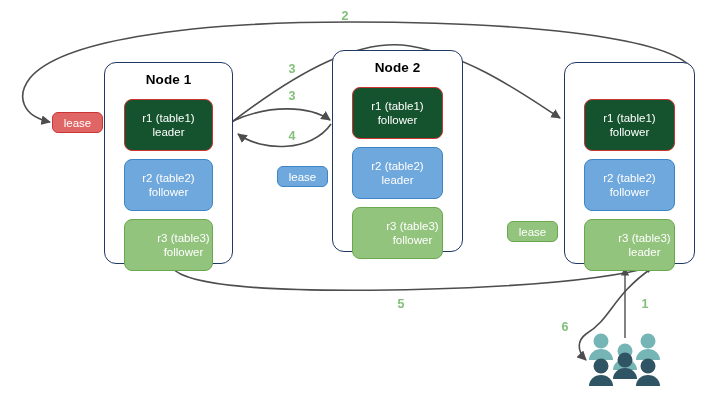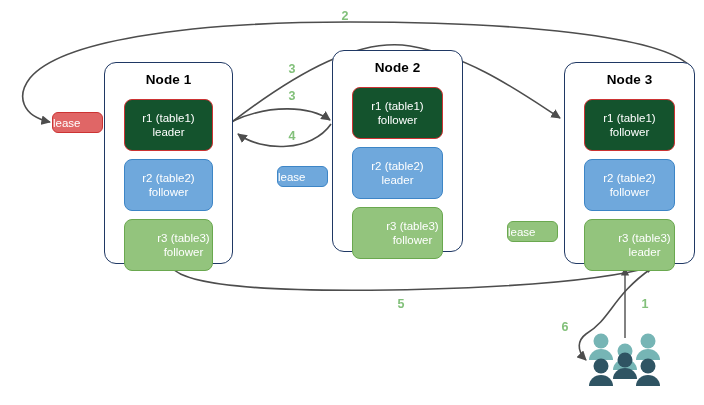--- a/index.html
+++ b/index.html
@@ -64,21 +64,21 @@
   .rep-r2 { top: 96px; }
   .rep-r3 { top: 156px; }
 
   .lease {
     position: absolute;
     height: 21px;
     border-radius: 6px;
     box-sizing: border-box;
     display: flex;
     align-items: center;
-    justify-content: flex-start;
+    justify-content: center;
     color: #ffffff;
     font-size: 11.5px;
   }
   .lease-red   { background: #e06666; border: 1.5px solid #cc3333; }
   .lease-blue  { background: #6fa8dc; border: 1.5px solid #3d85c6; }
   .lease-green { background: #93c47d; border: 1.5px solid #6aa84f; }
 
   .edge-label {
     position: absolute;
     color: #82c07a;
@@ -149,21 +149,20 @@
       <span class="l1">r2 (table2)</span>
       <span class="l2">leader</span>
     </div>
     <div class="replica rep-green rep-r3">
       <span class="l1">r3 (table3)</span>
       <span class="l2">follower</span>
     </div>
   </div>
 
   <div class="node-box" style="left:564px; top:62px; width:131px; height:202px;">
-    <div class="node-title">Node 3</div>
     <div class="replica rep-red rep-r1">
       <span class="l1">r1 (table1)</span>
       <span class="l2">follower</span>
     </div>
     <div class="replica rep-blue rep-r2">
       <span class="l1">r2 (table2)</span>
       <span class="l2">follower</span>
     </div>
     <div class="replica rep-green rep-r3">
       <span class="l1">r3 (table3)</span>

